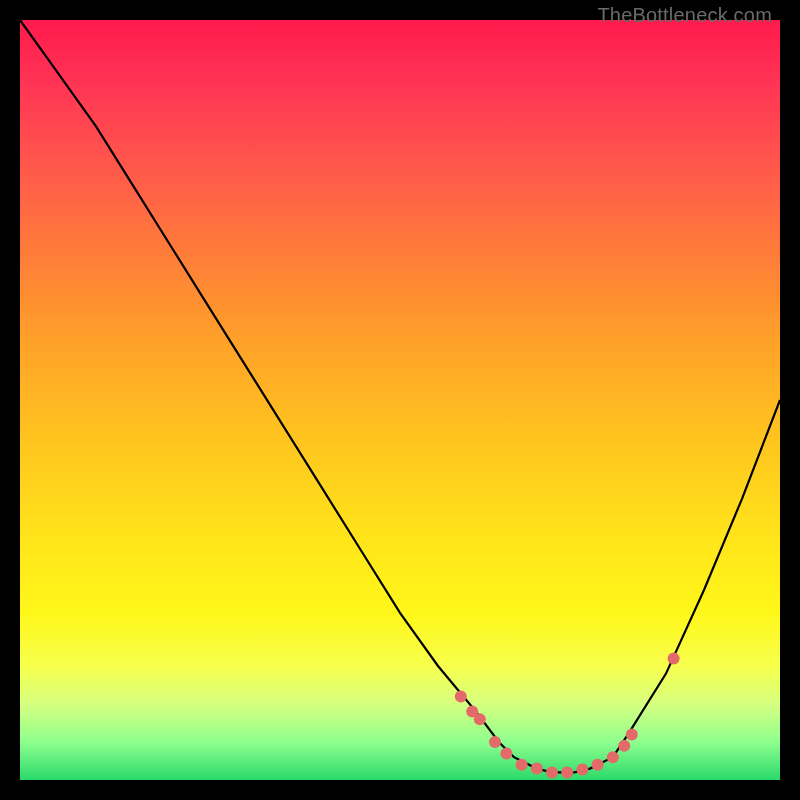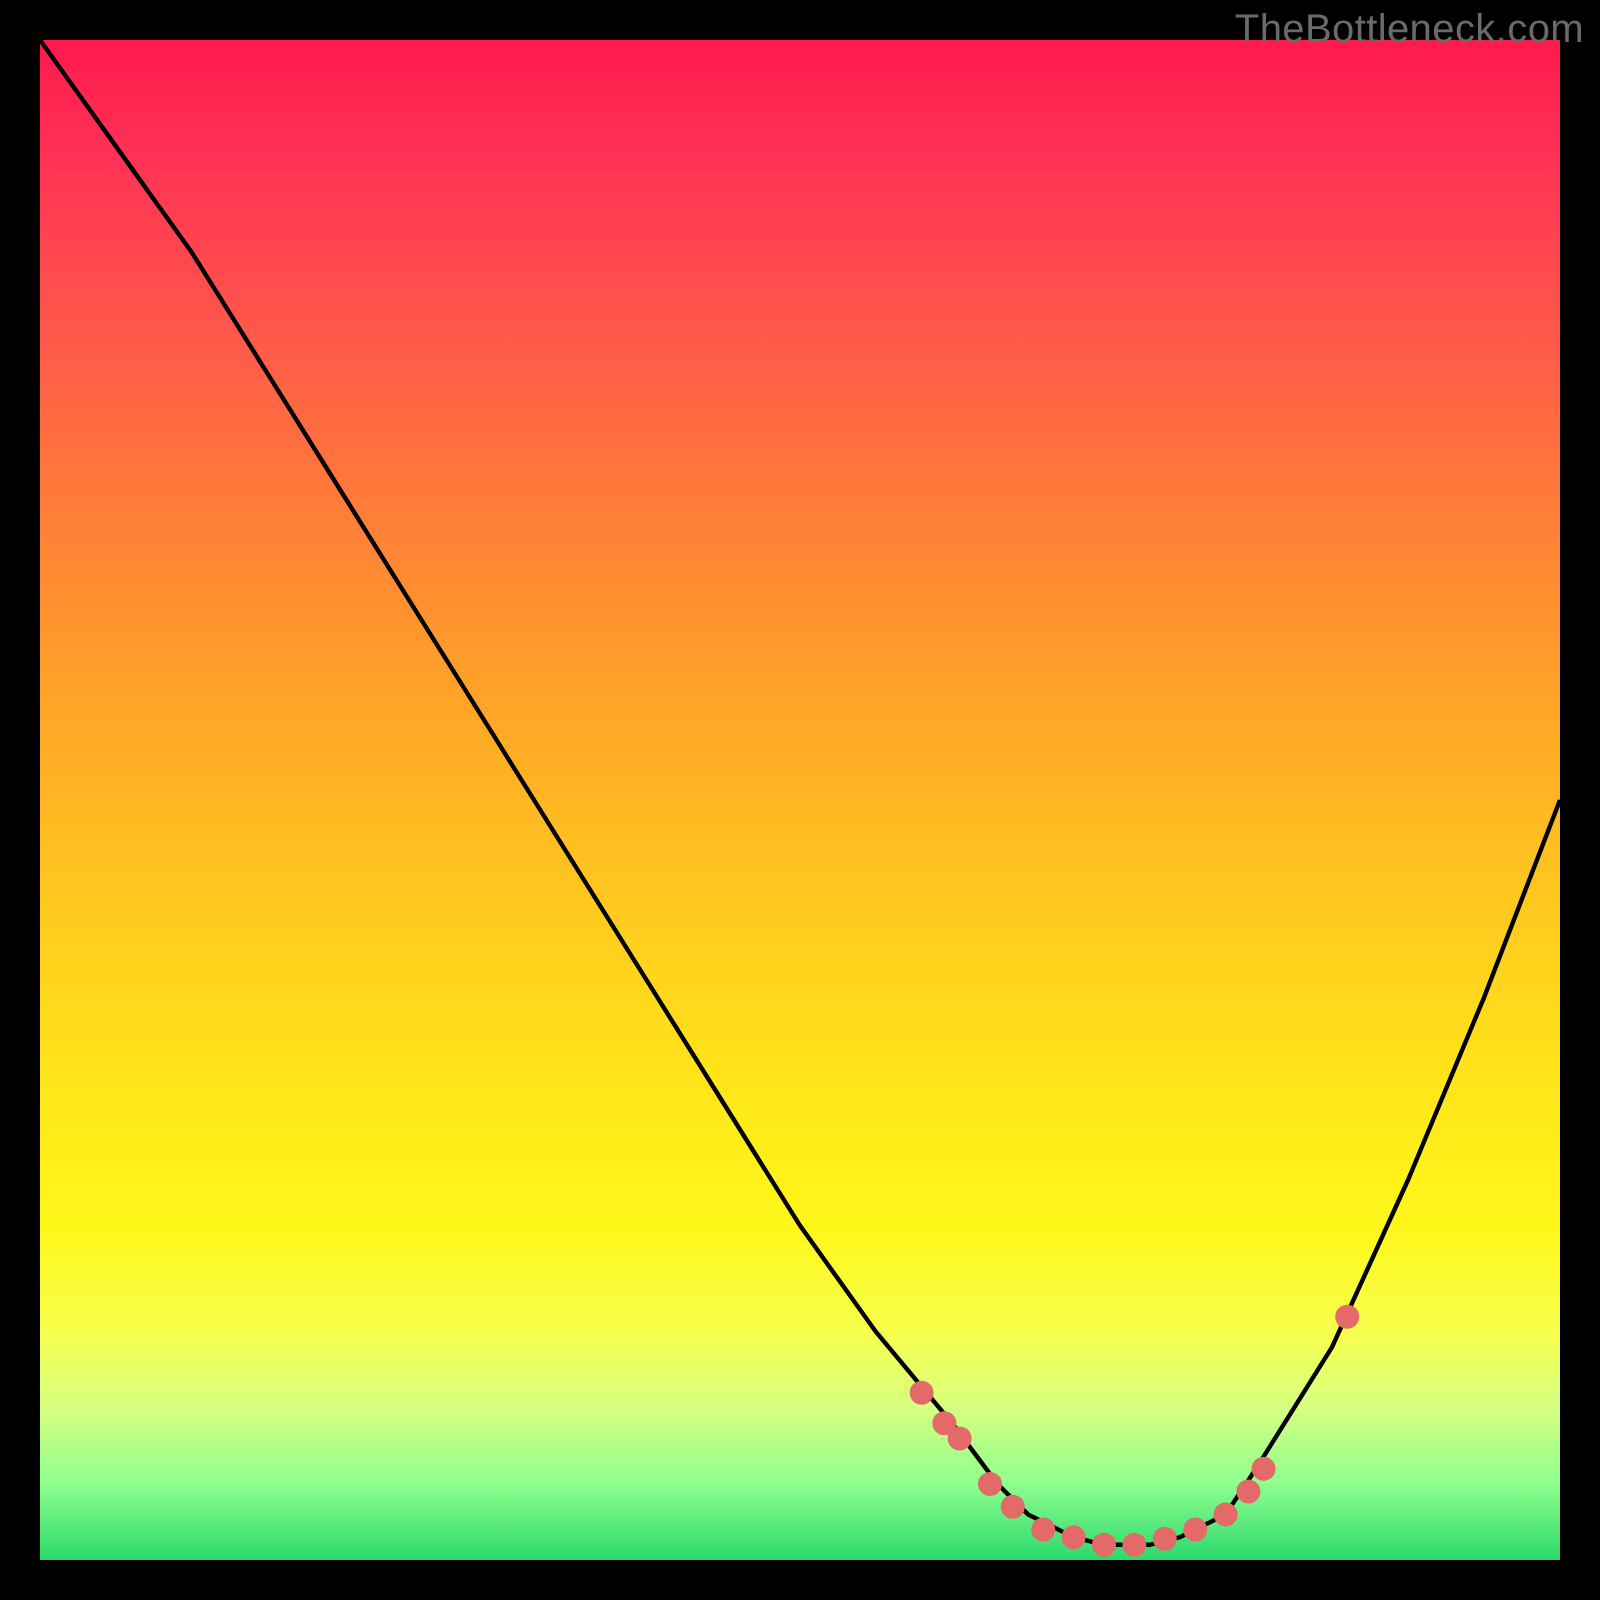--- a/index.html
+++ b/index.html
@@ -20,21 +20,21 @@
       #ffe41a 68%,
       #fff719 78%,
       #f7ff4d 85%,
       #d6ff80 90%,
       #8eff8e 95%,
       #2bd96b 100%);
   }
   .watermark {
     position: absolute;
     top: 4px;
-    right: 8px;
+    right: 28px;
     color: #6a6a6a;
     font-size: 20px;
     font-weight: 500;
     letter-spacing: 0.2px;
     margin-left: 44px;
   }
   svg.curve { position: absolute; left: 0; top: 0; width: 760px; height: 760px; overflow: visible; }
   .curve-path { fill: none; stroke: #000; stroke-width: 2.2; }
   .dot { fill: #e46a6a; }
 </style>

